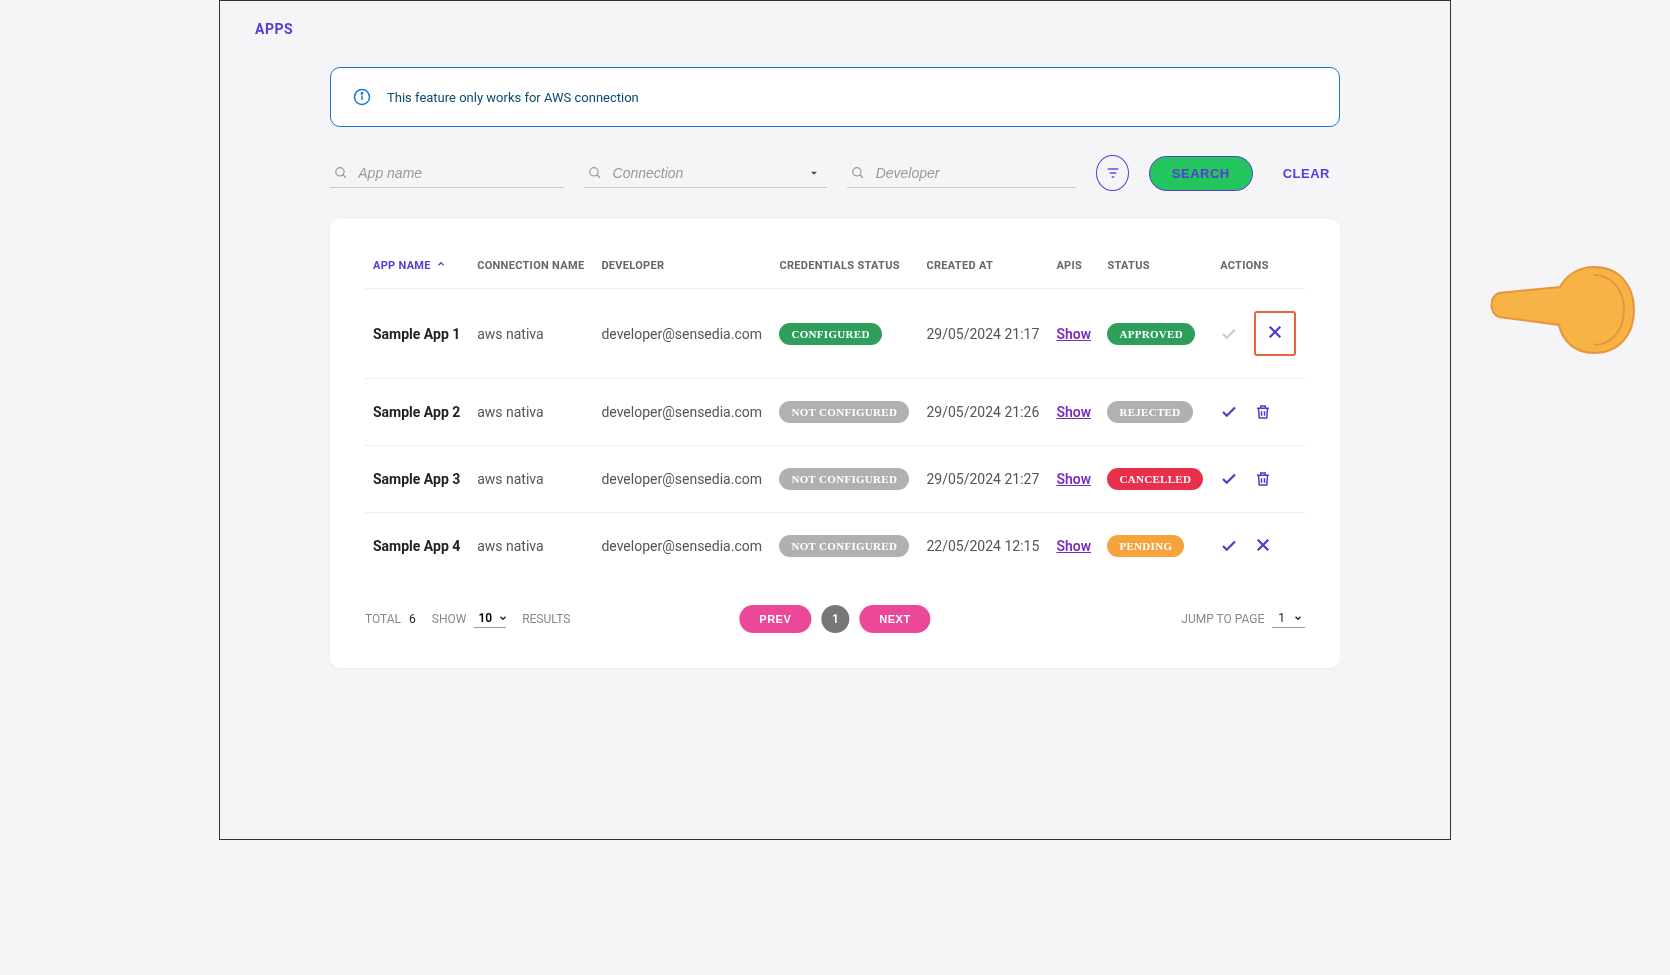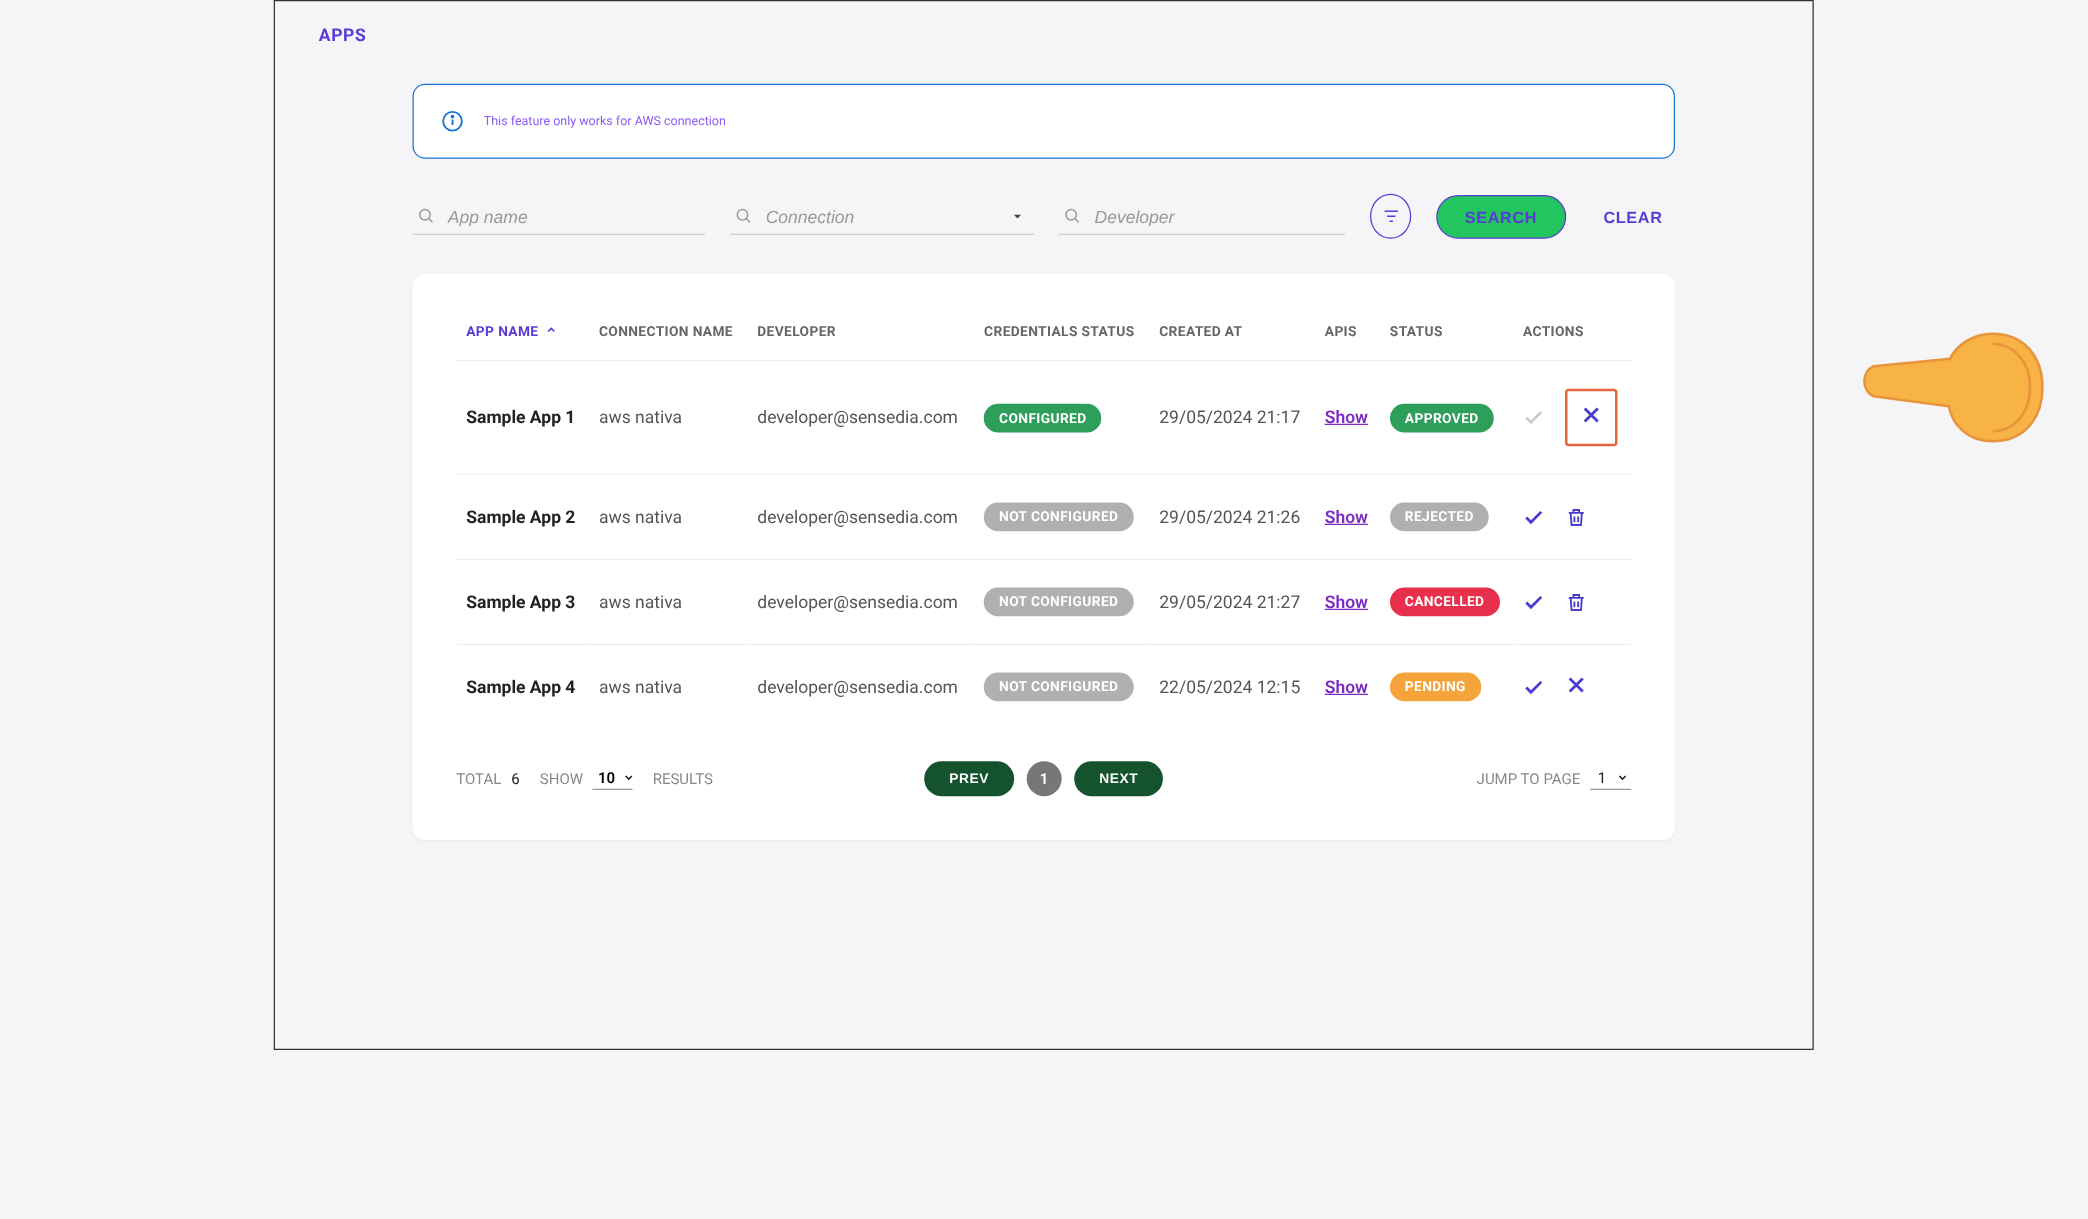--- a/index.html
+++ b/index.html
@@ -9,58 +9,58 @@
 .header-left { color: #5a3bd6; font-weight: 700; font-size: 14px; letter-spacing: 0.5px; }
 .header-right { display: flex; align-items: center; gap: 20px; }
 .company { font-weight: 700; font-size: 14px; color: #222; }
 .home-icon { width: 16px; height: 16px; color: #666; }
 .vdiv { width: 1px; height: 24px; background: #ddd; }
 .spinner { width: 26px; height: 26px; border: 3px solid #ddd; border-top-color: #bbb; border-radius: 50%; }
 .docs { color: #888; font-weight: 600; font-size: 14px; }
 .content { padding: 0 110px; }
 .alert { border: 1.5px solid #1976d2; border-radius: 10px; padding: 20px 22px; display: flex; align-items: center; gap: 16px; background: #fff; margin-top: 20px; }
 .alert-icon { width: 18px; height: 18px; color: #1976d2; flex-shrink: 0; }
-.alert-text { color: #8b5cf6; font-size: 10px; }
+.alert-text { color: #0c4a6e; font-size: 13px; }
 .filters { display: flex; align-items: center; gap: 20px; margin-top: 28px; }
 .field { display: flex; align-items: center; border-bottom: 1px solid #ccc; padding: 6px 4px; position: relative; }
 .field-icon { width: 16px; height: 16px; color: #999; margin-right: 10px; }
 .field input { border: none; outline: none; font-size: 14px; font-style: italic; color: #888; background: transparent; width: 100%; }
 .field input::placeholder { color: #999; font-style: italic; }
 .field-app { width: 260px; }
 .field-conn { width: 270px; }
 .field-dev { width: 254px; }
 .chev-down { width: 14px; height: 14px; color: #444; position: absolute; right: 6px; }
 .filter-btn { width: 36px; height: 36px; border: 1.5px solid #5a3bd6; border-radius: 50%; display: flex; align-items: center; justify-content: center; color: #5a3bd6; margin-left: auto; cursor: pointer; }
 .search-btn { border: 1.5px solid #5a3bd6; color: #5a3bd6; background: #22c55e; padding: 9px 22px; border-radius: 20px; font-weight: 600; font-size: 13px; letter-spacing: 0.5px; cursor: pointer; }
 .clear-btn { color: #5a3bd6; font-weight: 600; font-size: 13px; letter-spacing: 0.5px; background: none; border: none; cursor: pointer; padding: 0 10px; }
 .table-card { background: #fff; border-radius: 10px; margin-top: 28px; padding: 30px 35px 40px; box-shadow: 0 1px 3px rgba(0,0,0,0.04); }
 table { width: 100%; border-collapse: collapse; }
 th { text-align: left; font-size: 11px; font-weight: 700; color: #666; letter-spacing: 0.3px; padding: 10px 8px 16px; }
 th.sorted { color: #5a3bd6; }
 .sort-icon { width: 10px; height: 10px; color: #5a3bd6; margin-left: 2px; }
 td { padding: 22px 8px; border-top: 1px solid #eee; font-size: 14px; color: #555; vertical-align: middle; }
 td.name { font-weight: 700; color: #222; }
-.badge { display: inline-block; padding: 5px 12px; border-radius: 12px; font-size: 11px; font-weight: 700; color: #fff; letter-spacing: 0.3px; }
+.badge { display: inline-block; padding: 5px 12px; border-radius: 12px; font-size: 11px; font-weight: 700; color: #fff; letter-spacing: 0.3px; font-family: Liberation Serif, serif; }
 .badge-green { background: #2e9e5b; }
 .badge-grey { background: #b0b0b0; }
 .badge-red { background: #e8304c; }
 .badge-orange { background: #f5a33b; }
 .link { color: #7b2bbf; text-decoration: underline; font-weight: 600; cursor: pointer; }
 .actions { display: flex; align-items: center; gap: 16px; }
 .act-icon { width: 18px; height: 18px; cursor: pointer; }
 .check-grey { color: #ccc; }
 .check-purple { color: #4b3dcf; }
 .x-purple { color: #4b3dcf; }
 .trash-purple { color: #4b3dcf; }
 .x-highlight { border: 2px solid #e8643c; border-radius: 3px; padding: 10px; }
 .pagination { display: flex; align-items: center; justify-content: space-between; margin-top: 30px; font-size: 12px; color: #888; }
 .pag-left { display: flex; align-items: center; gap: 8px; }
 .pag-center { display: flex; align-items: center; gap: 10px; position: absolute; left: 50%; transform: translateX(-50%); }
 .pag-right { display: flex; align-items: center; gap: 8px; }
-.pill-btn { background: #14532d; color: #fff; border: none; padding: 8px 20px; border-radius: 16px; font-weight: 600; font-size: 11px; letter-spacing: 0.5px; cursor: pointer; }
+.pill-btn { background: #ec4899; color: #fff; border: none; padding: 8px 20px; border-radius: 16px; font-weight: 600; font-size: 11px; letter-spacing: 0.5px; cursor: pointer; }
 .page-dot { width: 28px; height: 28px; border-radius: 50%; background: #777; color: #fff; display: flex; align-items: center; justify-content: center; font-size: 12px; font-weight: 600; }
 .show-sel { color: #000000; font-weight: 600; border-bottom: 1px solid #999; padding: 2px 14px 2px 4px; position: relative; }
 .show-sel .chev { position: absolute; right: -2px; top: 4px; width: 10px; height: 10px; color: #222; }
 .jump-sel { color: #222; font-weight: 400; border-bottom: 1px solid #999; padding: 2px 20px 2px 6px; position: relative; }
 .jump-sel .chev { position: absolute; right: 2px; top: 4px; width: 10px; height: 10px; color: #222; }
 .pointer-hand { position: absolute; top: 254px; left: 1264px; width: 160px; height: 110px; pointer-events: none; z-index: 10; }
 .pag-wrap { position: relative; }
 </style>
 </head>
 <body>

